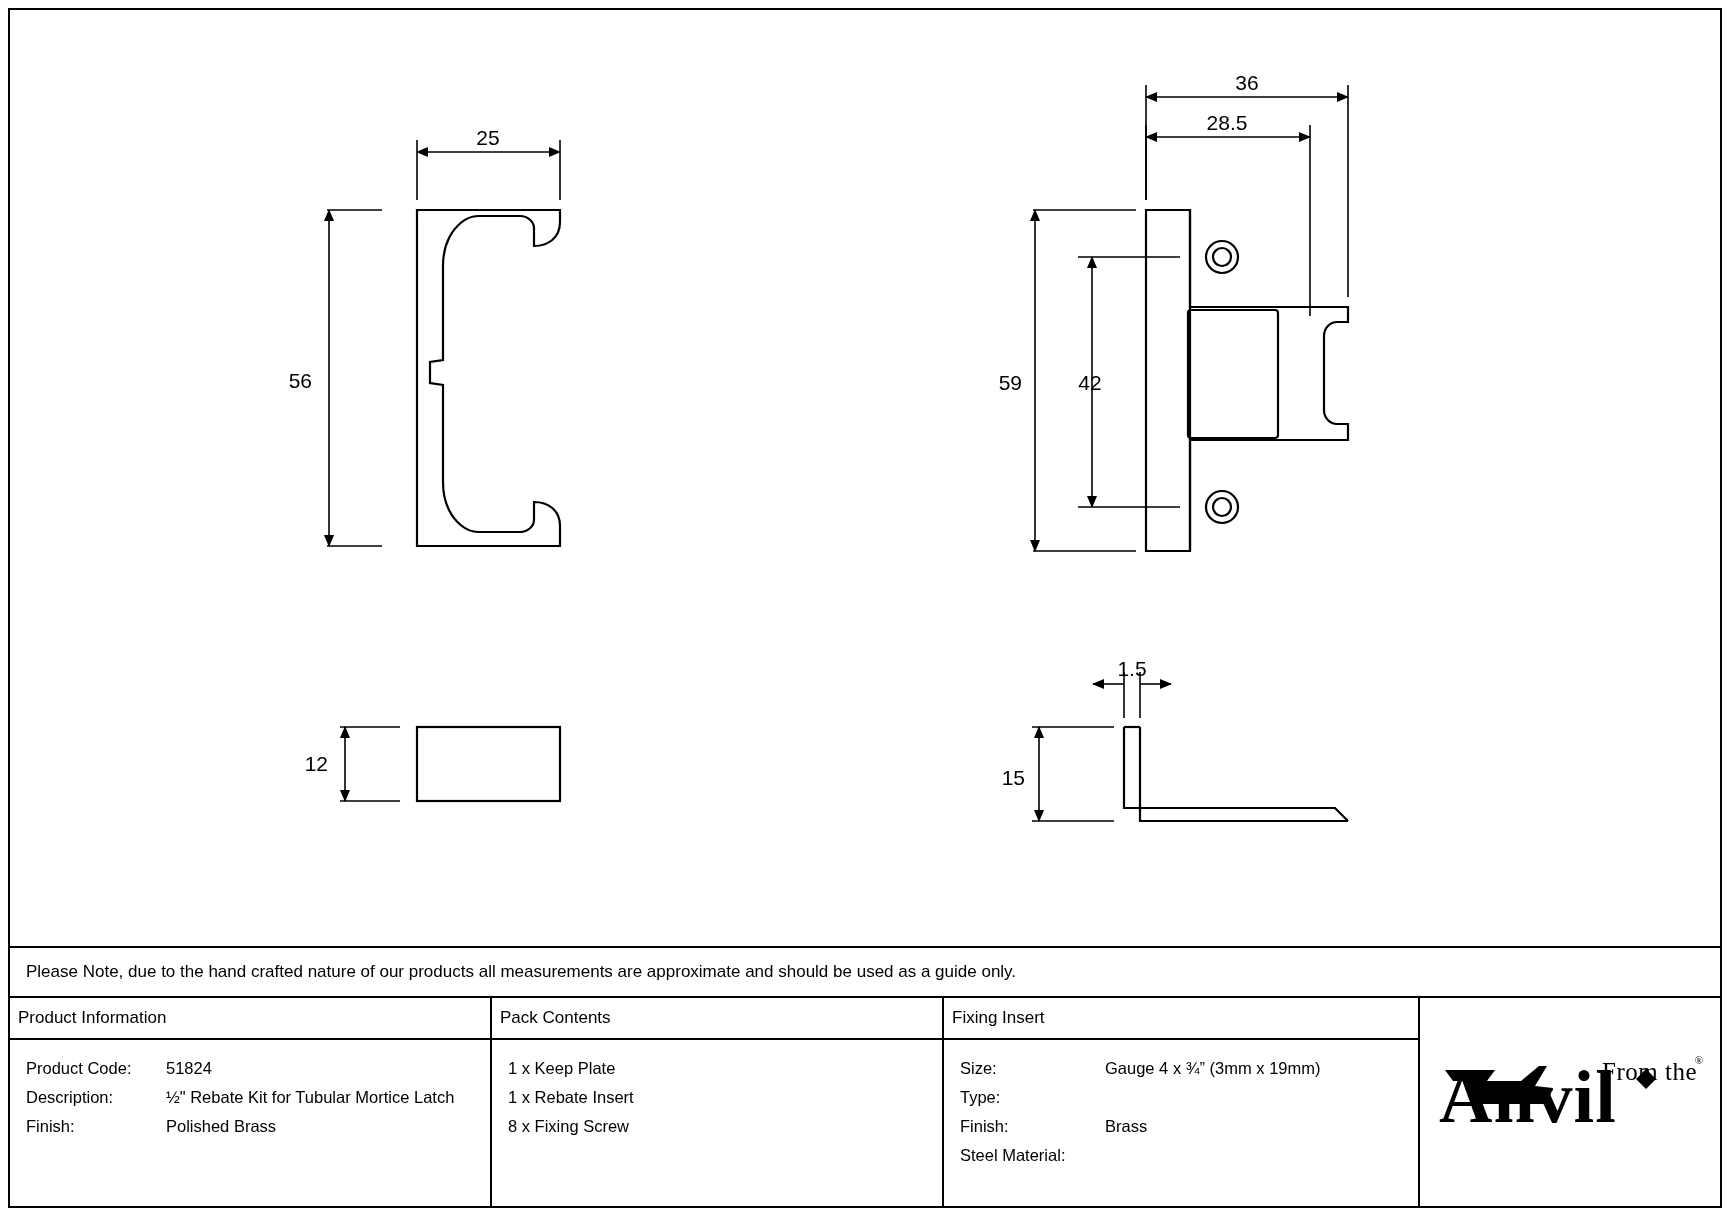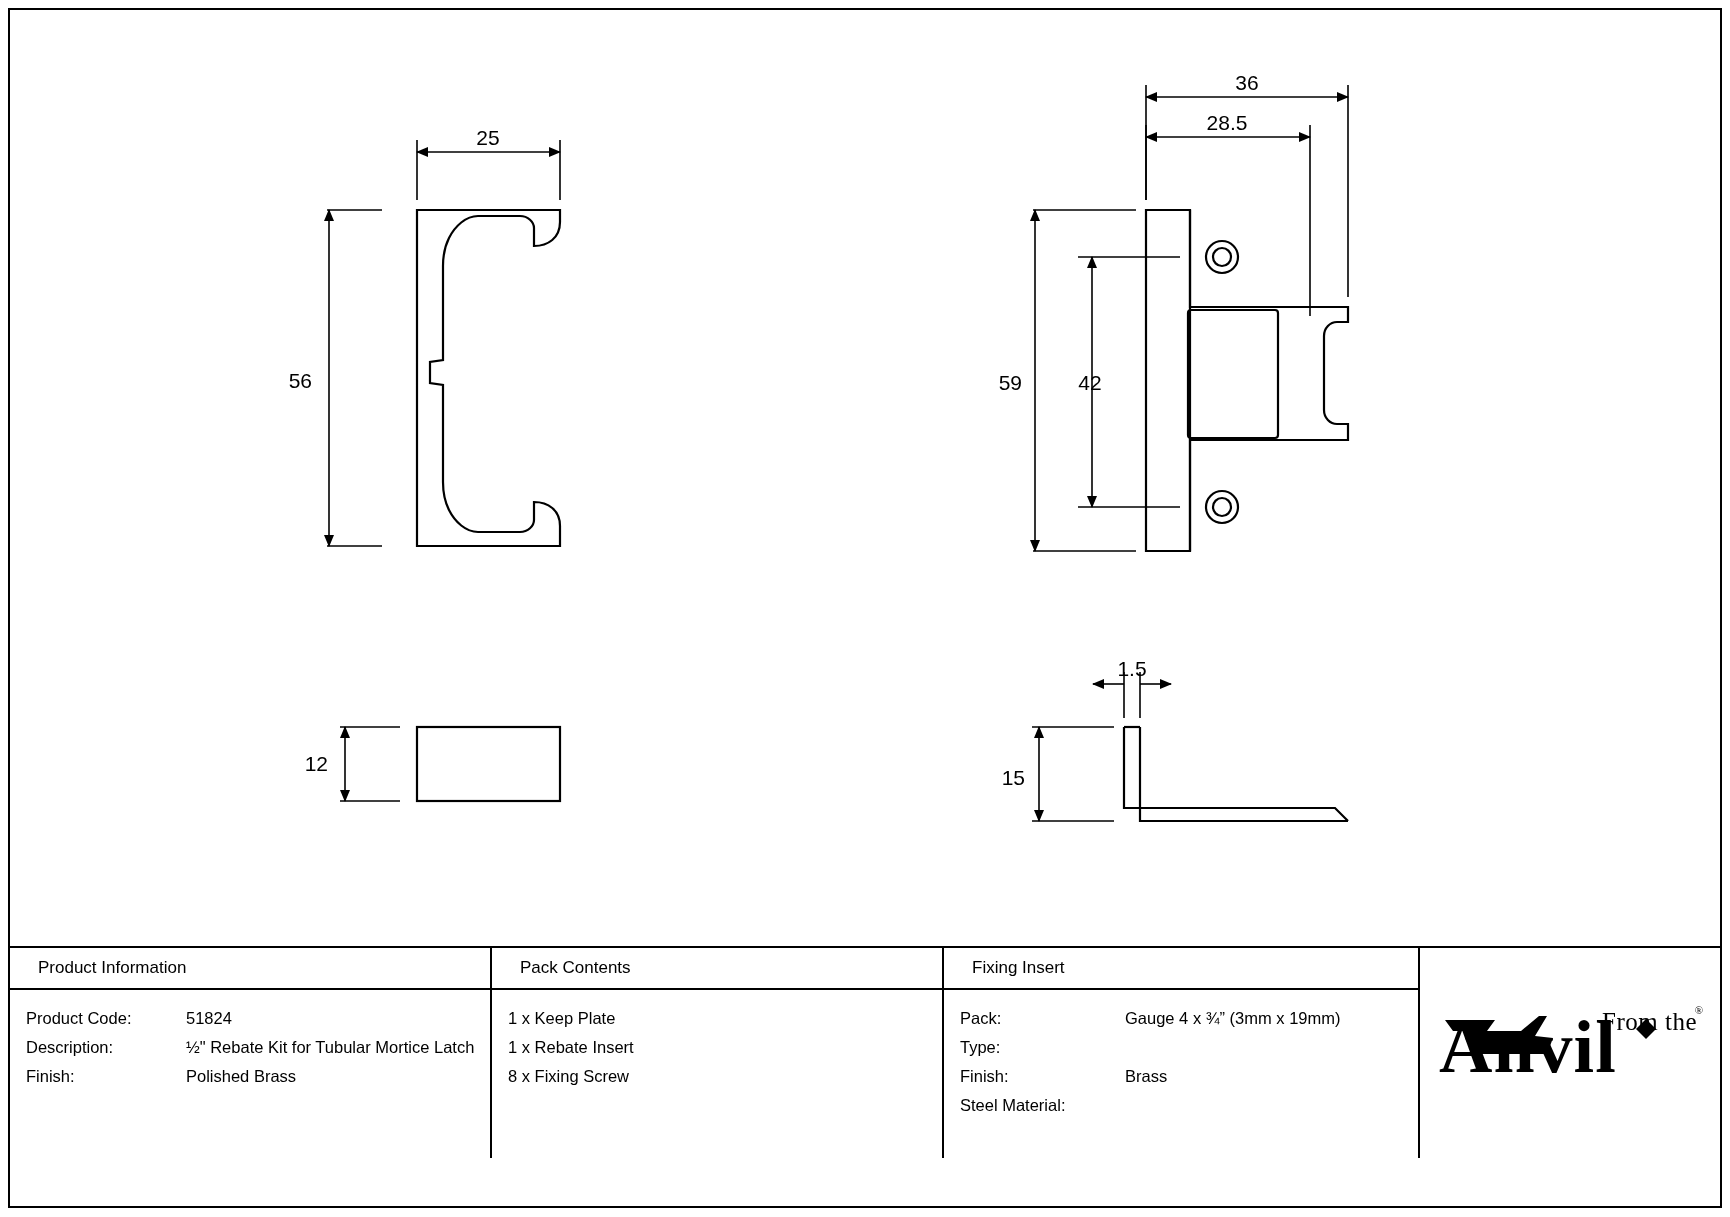--- a/index.html
+++ b/index.html
@@ -67,34 +67,34 @@
   }
   .col.c1 { width: 482px; }
   .col.c2 { width: 452px; }
   .col.c3 { width: 476px; }
   .col.c4 { width: 300px; border-right: none; position: relative; }
   .col-head {
     height: 42px;
     border-bottom: 2px solid #000;
     display: flex;
     align-items: center;
-    padding-left: 28px;
+    padding-left: 8px;
     font-size: 17px;
     box-sizing: border-box;
   }
   .col-body {
     padding: 14px 15px 0 16px;
     font-size: 16.5px;
     line-height: 29px;
   }
   .kv {
     display: flex;
   }
   .kv .k { width: 140px; flex: none; }
-  .kv .v { flex: 1; margin-left: 20px; }
+  .kv .v { flex: 1; }
   .kv.fix .k { width: 145px; }
   .pack-line { }
 
   
   .logo-wrap {
     position: absolute;
     left: 0; top: 0;
     width: 100%;
     height: 100%;
     display: flex;
@@ -277,20 +277,21 @@
         <line x1="1032" y1="727" x2="1114" y2="727"></line>
         <line x1="1032" y1="821" x2="1114" y2="821"></line>
         <line x1="1039" y1="727" x2="1039" y2="821" marker-start="url(#arrStart)" marker-end="url(#arrEnd)"></line>
       </g>
       <text class="dim-txt" x="1025" y="785" text-anchor="end">15</text>
     </svg>
   </div>
 
   <div class="info-table">
 
+    <div class="note-row">Please Note, due to the hand crafted nature of our products all measurements are approximate and should be used as a guide only.</div>
 
     <div class="cols">
 
       <div class="col c1">
         <div class="col-head">Product Information</div>
         <div class="col-body">
           <div class="kv">
             <div class="k">Product Code:</div>
             <div class="v">51824</div>
           </div>
@@ -311,21 +312,21 @@
           <div class="pack-line">1 x Keep Plate</div>
           <div class="pack-line">1 x Rebate Insert</div>
           <div class="pack-line">8 x Fixing Screw</div>
         </div>
       </div>
 
       <div class="col c3">
         <div class="col-head">Fixing Insert</div>
         <div class="col-body">
           <div class="kv fix">
-            <div class="k">Pack:</div>
+            <div class="k">Size:</div>
             <div class="v">Gauge 4 x ¾” (3mm x 19mm)</div>
           </div>
           <div class="kv fix">
             <div class="k">Type:</div>
           </div>
           <div class="kv fix">
             <div class="k">Finish:</div>
             <div class="v">Brass</div>
           </div>
           <div class="kv fix">

